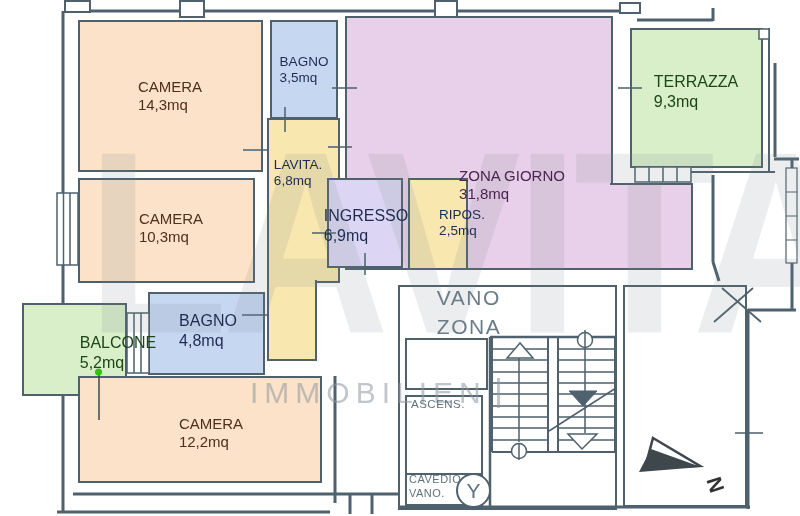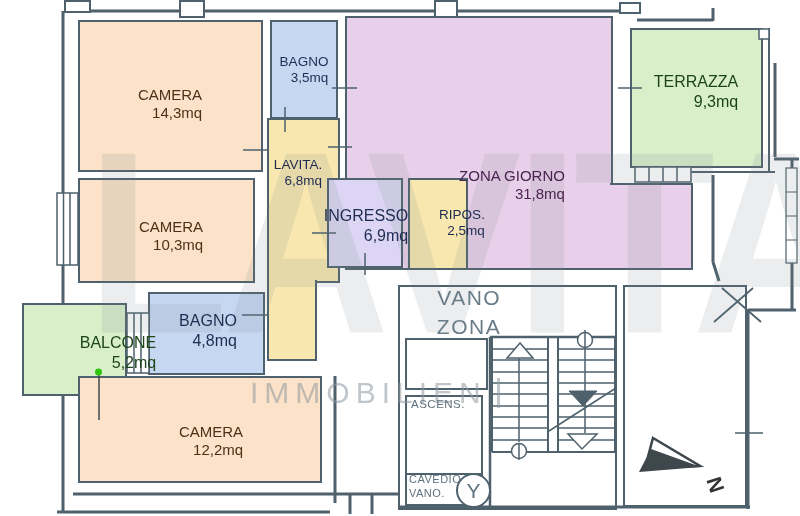--- a/index.html
+++ b/index.html
@@ -27,25 +27,25 @@
     color:rgba(122,133,144,0.15);z-index:30;pointer-events:none;line-height:1;
   }
   .wm-tagline{
     position:absolute;left:250px;top:376px;width:515px;display:flex;align-items:center;
     justify-content:flex-start;z-index:30;pointer-events:none;
     color:rgba(142,152,160,0.55);font-size:30px;letter-spacing:6px;white-space:nowrap;
   }
   .wm-divider{width:3px;height:30px;background:rgba(142,152,160,0.55);margin:0 10px;}
   
   .rlabel{
-    position:absolute;transform:translate(-50%,-50%);text-align:right;z-index:40;
+    position:absolute;transform:translate(-50%,-50%);text-align:left;z-index:40;
     line-height:1.22;white-space:nowrap;font-weight:500;
   }
   .rlabel span{display:block;}
-  .lbl-camera{color:#4f3018;margin-top:8px;}
+  .lbl-camera{color:#4f3018;}
   .lbl-blue{color:#1e2c52;}
   .lbl-zona{color:#4a2450;margin-top:48px;}
   .lbl-green{color:#1c4618;}
   .lbl-gray{color:#6a7c88;}
   .s15{font-size:15px;}
   .s14{font-size:16px;}
   .s13{font-size:13.5px;}
   .vano{font-size:21px;letter-spacing:1.5px;line-height:1.4;font-weight:500;}
   .small-gray{position:absolute;z-index:40;color:#5f727e;font-size:11.5px;letter-spacing:0.5px;}
   .shaft-circle{

